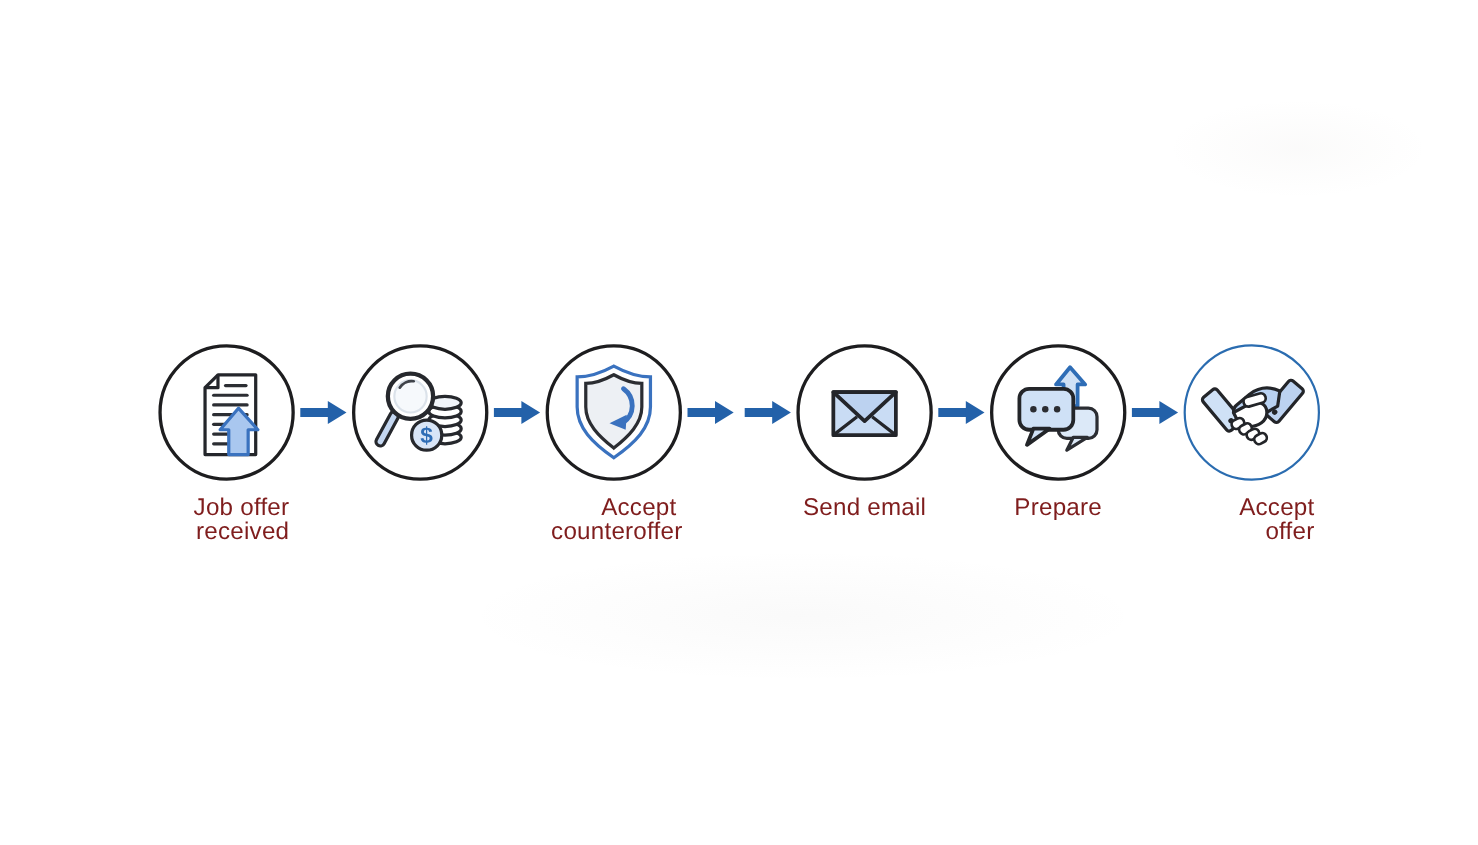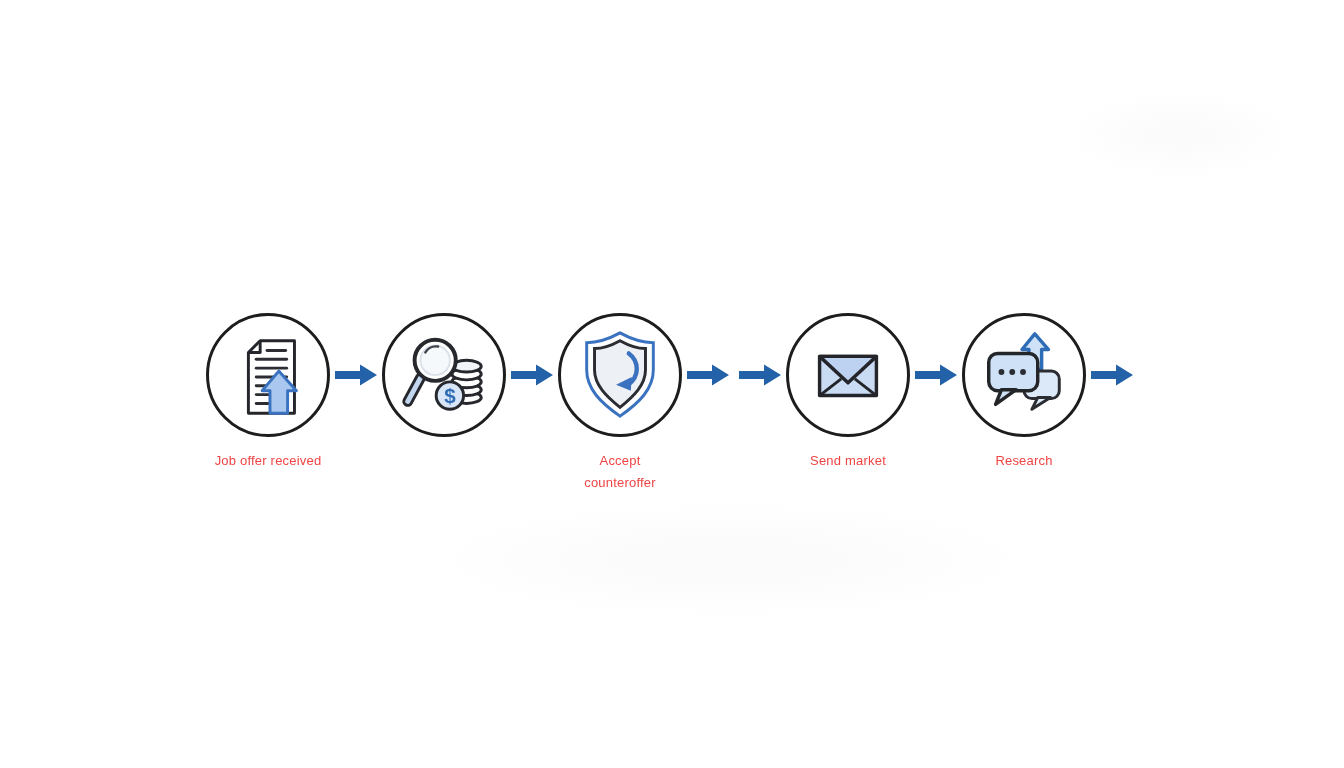--- a/index.html
+++ b/index.html
@@ -53,25 +53,25 @@
   .arrow {
     flex: 0 0 52px;
     height: 124px;
     display: flex;
     align-items: center;
     justify-content: center;
   }
   .label {
     margin-top: 13px;
     max-width: 114px;
-    text-align: center;
-    font-size: 13px;
+    text-align: right;
+    font-size: 22px;
     line-height: 22px;
     letter-spacing: 0.2px;
-    color: #ef4444;
+    color: #7f1d1d;
   }
   .wash {
     position: absolute;
     border-radius: 50%;
     pointer-events: none;
   }
   .wash.w1 { left: 420px; top: 500px; width: 620px; height: 120px; background: radial-gradient(ellipse at center, rgba(120,120,120,0.04), rgba(120,120,120,0) 70%); }
   .wash.w2 { left: 1060px; top: 90px; width: 240px; height: 90px; background: radial-gradient(ellipse at center, rgba(150,140,130,0.04), rgba(150,140,130,0) 70%); }
 </style>
 </head>
@@ -165,21 +165,21 @@
   </div>
 
   <div class="step">
     <div class="circle">
       <svg viewBox="0 0 100 100">
         <rect x="21" y="31" width="58" height="40" fill="#c9dcf4" stroke="#23252a" stroke-width="3.5" stroke-linejoin="round"></rect>
         <path d="M21 31 L50 58 L79 31 Z" fill="#bcd2f0" stroke="#23252a" stroke-width="3.5" stroke-linejoin="round"></path>
         <path d="M21 71 L43 54 M79 71 L57 54" stroke="#23252a" stroke-width="3" fill="none"></path>
       </svg>
     </div>
-    <div class="label">Send market</div>
+    <div class="label">Send email</div>
   </div>
 
   <div class="arrow">
     <svg width="46" height="26" viewBox="0 0 46 26">
       <path d="M2 13 H29" stroke="#2361a9" stroke-width="8"></path>
       <path d="M27 2.5 L44 13 L27 23.5 Z" fill="#2361a9"></path>
     </svg>
   </div>
 
   <div class="step">
@@ -190,24 +190,48 @@
         <path d="M64 73 L58 85 L77 73 Z" fill="#dce9f8" stroke="#2b2d32" stroke-width="3" stroke-linejoin="round"></path>
         <rect x="14" y="28" width="50" height="38" rx="9" fill="#cfe1f6" stroke="#232529" stroke-width="3.5"></rect>
         <path d="M27 65 L21 80 L42 65 Z" fill="#cfe1f6" stroke="#232529" stroke-width="3.5" stroke-linejoin="round"></path>
         <g fill="#2b2d32">
           <circle cx="27" cy="47" r="3"></circle>
           <circle cx="38" cy="47" r="3"></circle>
           <circle cx="49" cy="47" r="3"></circle>
         </g>
       </svg>
     </div>
-    <div class="label">Research</div>
-  </div>
-
-  <div class="arrow">
-    <svg width="46" height="26" viewBox="0 0 46 26">
-      <path d="M2 13 H29" stroke="#2361a9" stroke-width="8"></path>
-      <path d="M27 2.5 L44 13 L27 23.5 Z" fill="#2361a9"></path>
-    </svg>
-  </div>
-
+    <div class="label">Prepare</div>
+  </div>
+
+  <div class="arrow">
+    <svg width="46" height="26" viewBox="0 0 46 26">
+      <path d="M2 13 H29" stroke="#2361a9" stroke-width="8"></path>
+      <path d="M27 2.5 L44 13 L27 23.5 Z" fill="#2361a9"></path>
+    </svg>
+  </div>
+
+  <div class="step">
+    <div class="circle blue">
+      <svg viewBox="0 0 100 100">
+        <g transform="rotate(-40 22 48)">
+          <rect x="14" y="28" width="17" height="40" rx="3" fill="#cfe1f6" stroke="#232529" stroke-width="3"></rect>
+          <circle cx="22.5" cy="61" r="2.5" fill="#232529"></circle>
+        </g>
+        <g transform="rotate(40 80 40)">
+          <rect x="71" y="20" width="17" height="40" rx="3" fill="#bcd2f0" stroke="#232529" stroke-width="3"></rect>
+          <circle cx="79.5" cy="53" r="2.5" fill="#232529"></circle>
+        </g>
+        <path d="M76 30 C65 25 56 27 48 33 L36 43 C31 47 33 53 38 54 L47 56 L60 52 L74 44 Z" fill="#b9d2f2" stroke="#232529" stroke-width="3" stroke-linejoin="round"></path>
+        <path d="M33 50 L48 42 C56 38 64 42 64 50 C64 58 56 63 48 63 L37 58 Z" fill="#ffffff" stroke="#232529" stroke-width="3" stroke-linejoin="round"></path>
+        <rect x="42" y="34" width="21" height="9" rx="4.5" transform="rotate(-16 52 38)" fill="#ffffff" stroke="#232529" stroke-width="2.5"></rect>
+        <g fill="#ffffff" stroke="#232529" stroke-width="2.5">
+          <rect x="31" y="56" width="12" height="8.5" rx="4.2" transform="rotate(-28 37 60)"></rect>
+          <rect x="38" y="61" width="12" height="8.5" rx="4.2" transform="rotate(-28 44 65)"></rect>
+          <rect x="45" y="66" width="12" height="8.5" rx="4.2" transform="rotate(-28 51 70)"></rect>
+          <rect x="52" y="70" width="12" height="8.5" rx="4.2" transform="rotate(-28 58 74)"></rect>
+        </g>
+      </svg>
+    </div>
+    <div class="label">Accept offer</div>
+  </div>
 
 </div>
 
 </body></html>

